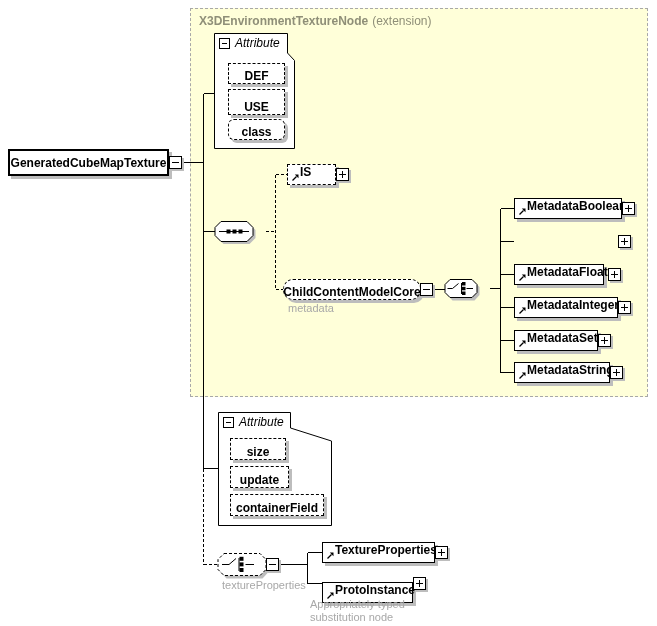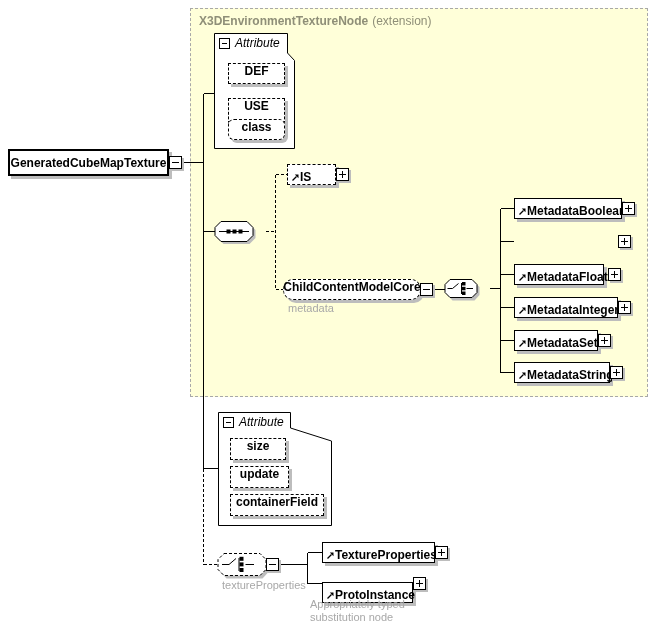--- a/index.html
+++ b/index.html
@@ -14,32 +14,32 @@
   .frame-title .t{font-weight:bold;}
   .frame-title .q{font-weight:normal;margin-left:4px;}
   
   .ebox{
     background:#fff;border:2px solid #000;box-shadow:3px 3px 0 #BDBDBD;
     display:flex;align-items:center;justify-content:center;
     font-size:12px;font-weight:bold;white-space:nowrap;
   }
   .refbox{
     background:#fff;border:1.5px solid #000;box-shadow:3px 3px 0 #BDBDBD;
-    display:flex;align-items:flex-end;font-size:12px;font-weight:bold;
+    display:flex;align-items:flex-start;font-size:12px;font-weight:bold;
     padding-left:12px;white-space:nowrap;position:absolute;box-sizing:border-box;
   }
   .dashedb{border:1px dashed #000;}
   .pill{
     background:#fff;border:1px dashed #000;border-radius:10px;box-shadow:3px 3px 0 #BDBDBD;
-    display:flex;align-items:flex-start;justify-content:center;
+    display:flex;align-items:flex-end;justify-content:center;
     font-size:12px;font-weight:bold;white-space:nowrap;
   }
   .abox{
     background:#fff;border:1px dashed #000;box-shadow:3px 3px 0 #BDBDBD;
-    display:flex;align-items:flex-start;justify-content:center;
+    display:flex;align-items:flex-end;justify-content:center;
     font-size:12px;font-weight:bold;white-space:nowrap;
   }
   .ref-arrow{position:absolute;left:3px;bottom:2px;}
   
   .toggle{
     position:absolute;width:13px;height:13px;background:#fff;border:1px solid #000;
     box-sizing:border-box;box-shadow:2px 2px 0 #BDBDBD;
   }
   .toggle::before{content:"";position:absolute;left:2px;right:2px;top:5px;height:1px;background:#000;}
   .toggle.plus::after{content:"";position:absolute;top:2px;bottom:2px;left:5px;width:1px;background:#000;}
@@ -109,21 +109,21 @@
   <div class="abs ebox" style="left:8px;top:149px;width:161px;height:27px;">
     <span>GeneratedCubeMapTexture</span>
   </div>
   <div class="toggle" style="left:169px;top:156px;"></div>
 
   <div class="toggle small" style="left:219px;top:38px;"></div>
   <div class="tab-label" style="left:235px;top:36px;">Attribute</div>
   <div class="abs abox" style="left:228px;top:63px;width:57px;height:21px;">
     <span>DEF</span>
   </div>
-  <div class="abs abox" style="left:228px;top:98px;width:57px;height:26px;">
+  <div class="abs abox" style="left:228px;top:89px;width:57px;height:26px;">
     <span>USE</span>
   </div>
   <div class="abs abox" style="left:228px;top:119px;width:57px;height:21px;border-radius:6px;">
     <span>class</span>
   </div>
 
   <div class="refbox dashedb" style="left:287px;top:164px;width:49px;height:21px;">
     <svg class="ref-arrow" width="9" height="9" viewBox="0 0 9 9">
       <path d="M1.5 7.5 L5.5 3.5" stroke="#000" stroke-width="1.3" fill="none"></path>
       <path d="M7.5 1.5 L7.5 5.2 L3.8 1.5 Z" fill="#000"></path>

